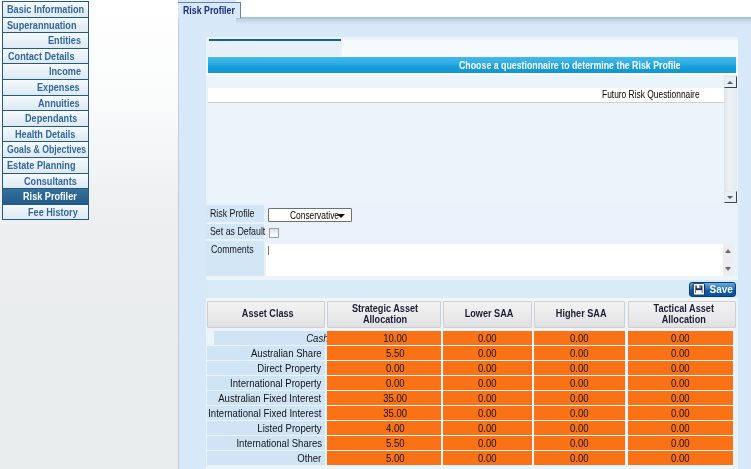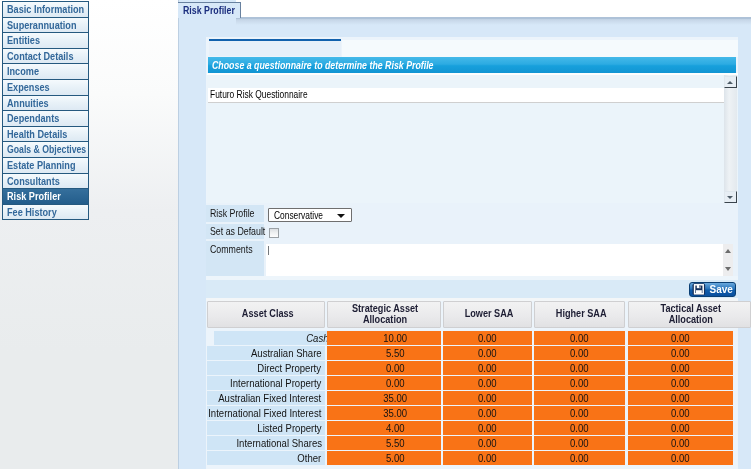--- a/index.html
+++ b/index.html
@@ -1,18 +1,18 @@
 <!DOCTYPE html>
 <html><head>
 <meta charset="utf-8">
 <style>
   html,body{margin:0;padding:0;}
   #page{position:relative;width:751px;height:469px;overflow:hidden;
         font-family:"Liberation Sans",sans-serif;background:#fff;}
-  .abs{position:absolute;}
+  .abs{position:absolute;text-align:right;}
   .t{display:inline-block;transform:scaleX(0.8);transform-origin:0 50%;white-space:nowrap;}
   .t9{display:inline-block;transform:scaleX(0.91);transform-origin:50% 50%;white-space:nowrap;}
   .th span{display:inline-block;transform:scaleX(0.87);transform-origin:50% 50%;white-space:nowrap;}
   
   #leftbg{left:0;top:0;width:178px;height:469px;
     background:linear-gradient(to bottom,#ffffff 0%,#fafbfb 20%,#edeff1 45%,#e9eced 75%,#e9eced 100%);}
   #menu{left:2px;top:1px;width:85px;border:1px solid #25597f;background:#25597f;}
   .mi{height:14.6px;line-height:14.6px;padding-left:4px;
       background:linear-gradient(to bottom,#f5fafd 0%,#e9f2f8 45%,#dde9f3 100%);
       border-bottom:1px solid #25597f;
@@ -30,21 +30,21 @@
   #panelgrad{left:236px;top:17px;width:515px;height:8px;
     background:linear-gradient(to bottom,#b4c7db 0%,#c9d9ea 45%,#d7e8f8 100%);}
   
   #inner{left:206px;top:36.5px;width:532px;height:432.5px;background:#ecf4fb;}
   #innertabR{left:341.5px;top:40px;width:396px;height:16.5px;background:#f5fafd;}
   #innertabL{left:208.5px;top:38.8px;width:132px;height:15px;background:#e7f0f9;
              border-top:2.7px solid #1261ad;box-sizing:content-box;}
   
   #chead{left:208px;top:56.5px;width:528px;height:16.5px;
      background:linear-gradient(to bottom,#45b9e9 0%,#2cabe2 45%,#17a0dc 55%,#1295d3 100%);
-     color:#fff;font-size:11px;font-weight:bold;line-height:16px;font-style:italic;}
+     color:#fff;font-size:11px;font-weight:bold;line-height:16px;}
   
   #listbox{left:207px;top:73px;width:531px;height:130px;background:#ebf4fa;}
   #lb-top{left:207px;top:73px;width:531px;height:2px;background:#fdfefe;}
   #li1{left:207.5px;top:75px;width:516px;height:13.4px;
        background:linear-gradient(to bottom,#0e6fc2,#0759ab);
        color:#fff;font-size:10.5px;line-height:13.4px;}
   #li2{left:207.5px;top:88.4px;width:516px;height:13.4px;background:#fff;
        color:#000;font-size:10.5px;line-height:13.4px;
        border-bottom:1px solid #cfcfcf;}
   
@@ -161,21 +161,21 @@
       </div>
   <div class="th" style="left:326.5px;width:114px;">
         <span>Strategic Asset<br>Allocation</span>
       </div>
   <div class="th" style="left:443px;width:88.5px;">
         <span>Lower SAA</span>
       </div>
   <div class="th" style="left:533.5px;width:91.5px;">
         <span>Higher SAA</span>
       </div>
-  <div class="th" style="left:627.5px;width:123px;">
+  <div class="th" style="left:627.5px;width:108px;">
         <span>Tactical Asset<br>Allocation</span>
       </div>
   <div class="ac" style="left:214px;top:330.5px;font-style:italic;">
         <span style="right:3px;">Cash</span>
       </div>
   <div class="nc" style="left:326.5px;top:330.5px;width:114px;padding-left:24px;box-sizing:border-box;"><span class="t9">10.00</span></div>
   <div class="nc" style="left:443px;top:330.5px;width:88.5px;"><span class="t9">0.00</span></div>
   <div class="nc" style="left:533.5px;top:330.5px;width:91.5px;"><span class="t9">0.00</span></div>
   <div class="nc" style="left:627.5px;top:330.5px;width:105.5px;"><span class="t9">0.00</span></div>
   <div class="ac" style="left:206.5px;top:345.5px;">

